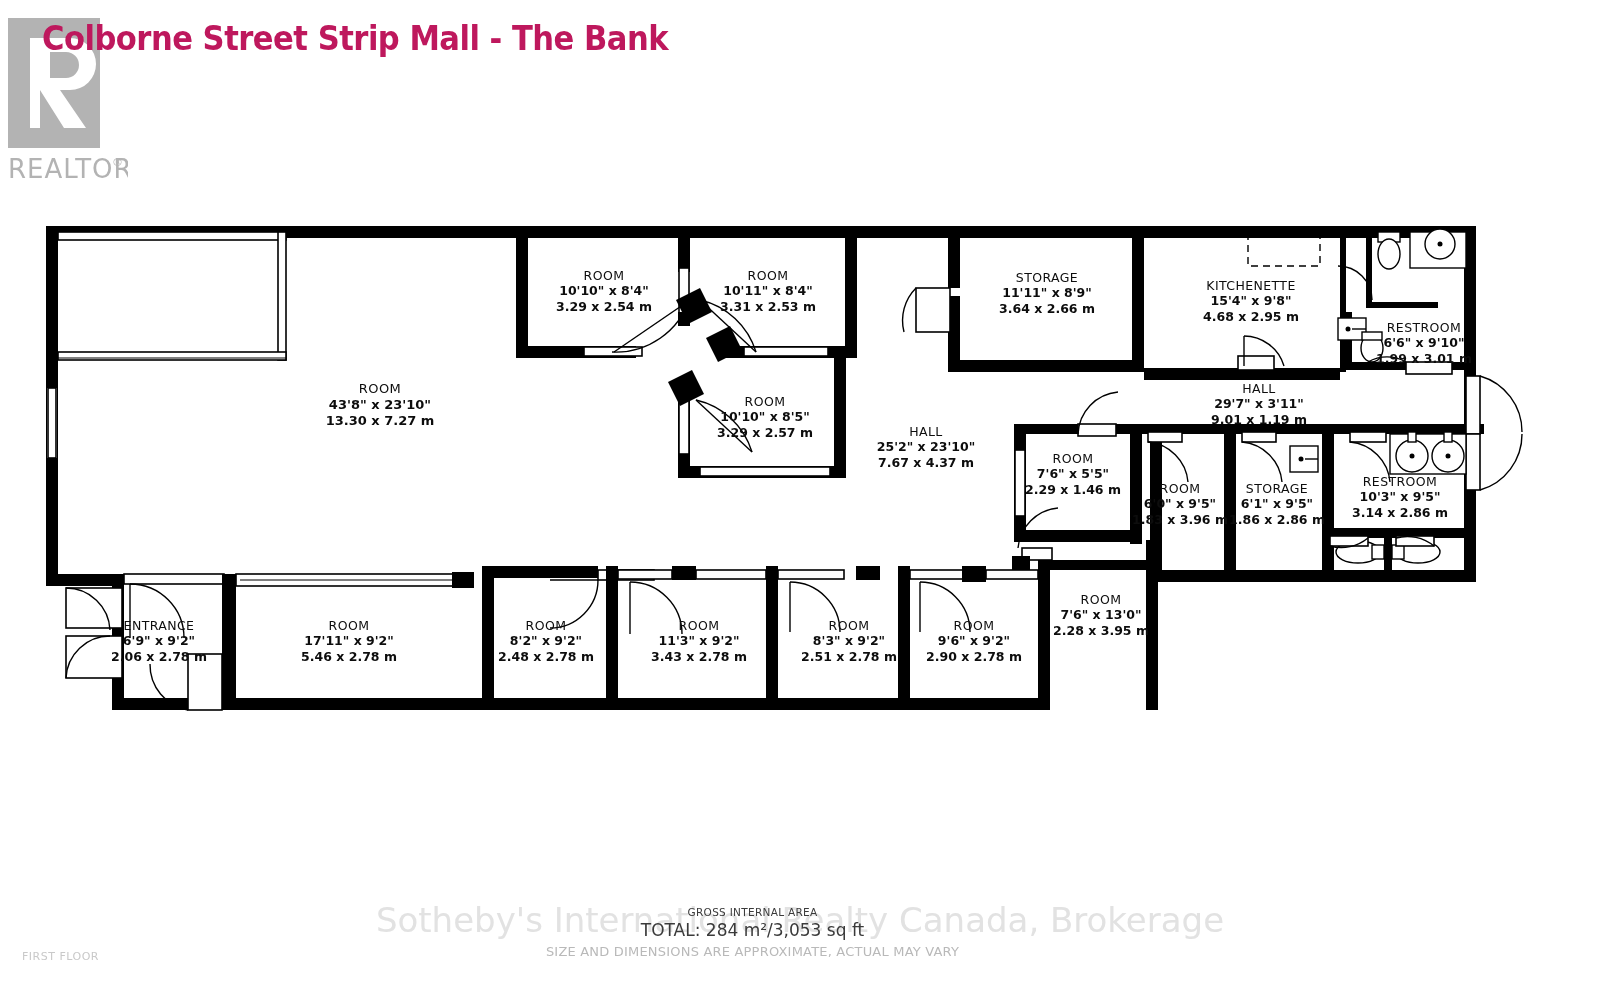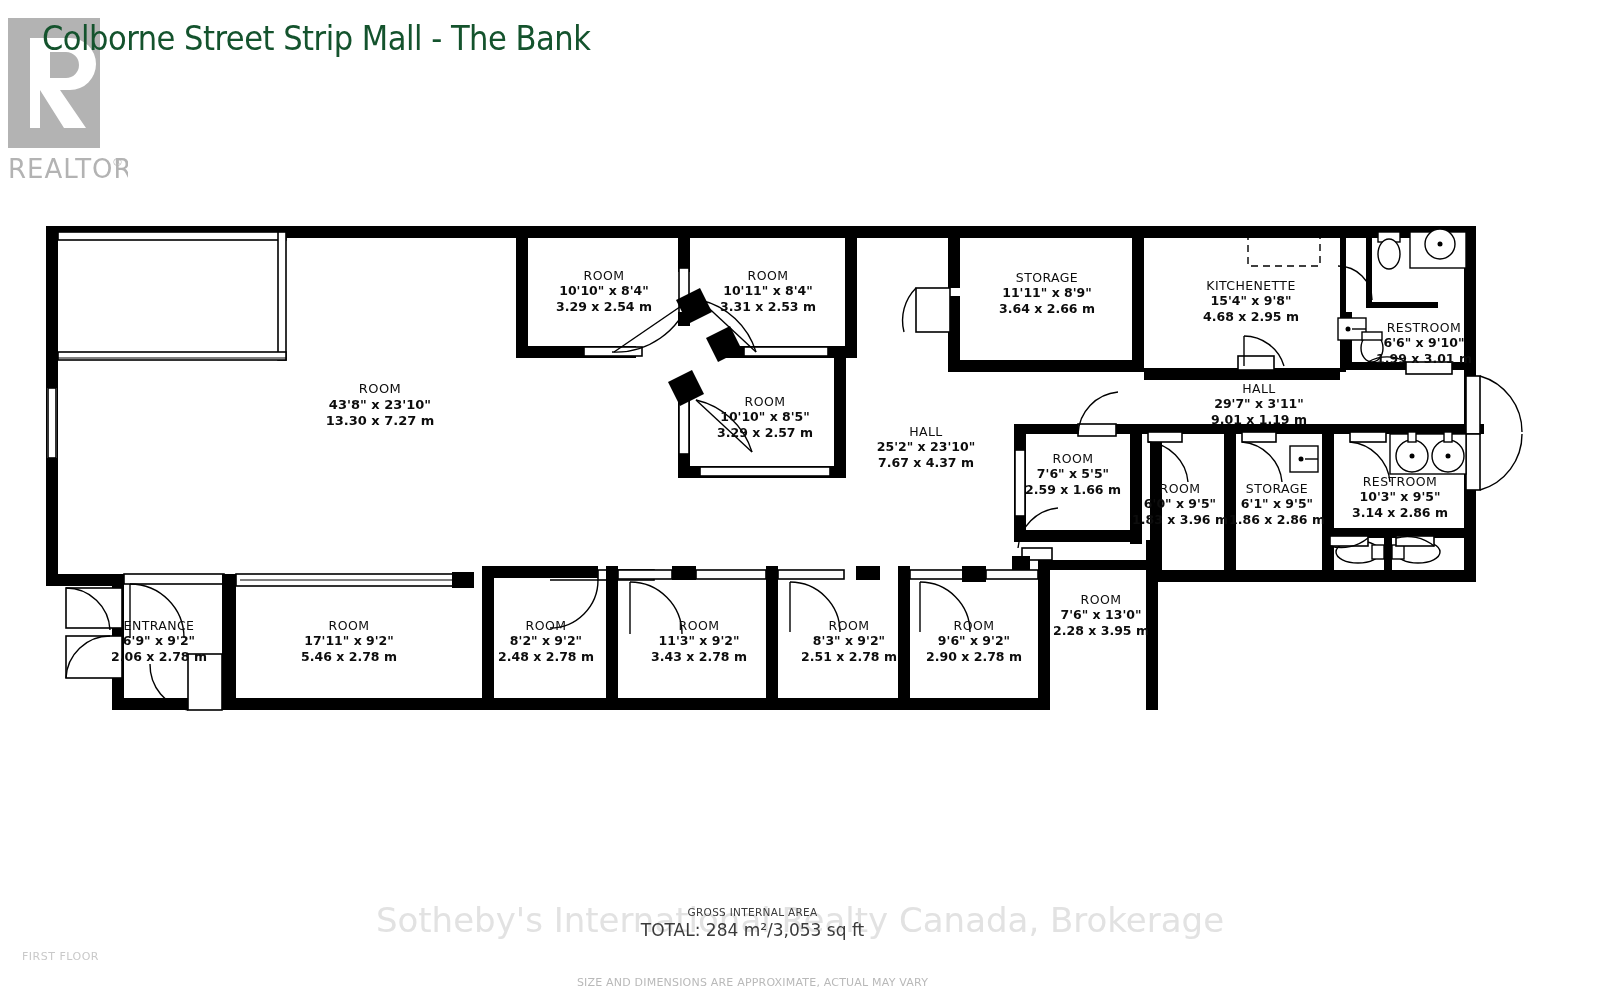--- a/index.html
+++ b/index.html
@@ -2,22 +2,22 @@
 <html><head>
 <meta charset="utf-8">
 <style>
   html,body{margin:0;padding:0;background:#ffffff;}
   body{width:1600px;height:1000px;position:relative;overflow:hidden;
        font-family:"DejaVu Sans","Liberation Sans",sans-serif;color:#111;}
 
   
   #realtor-logo{position:absolute;left:8px;top:18px;width:120px;height:175px;}
   #page-title{position:absolute;left:42px;top:18px;font-size:34px;
-              letter-spacing:-0.5px;color:#14532d;white-space:nowrap;
-              font-family:"DejaVu Sans Condensed","Liberation Sans",sans-serif;}
+              letter-spacing:-0.5px;color:#be185d;white-space:nowrap;
+              font-family:"DejaVu Sans Condensed","Liberation Sans",sans-serif;font-weight:bold;}
 
   
   #plan{position:absolute;left:0;top:0;width:1600px;height:1000px;}
 
   
   .lbl{position:absolute;text-align:center;line-height:1.22;
        font-size:12px;color:#0d0d0d;white-space:nowrap;
        transform:translateX(-50%);}
   .lbl .nm{font-size:12.5px;letter-spacing:0.4px;}
   .lbl .ft{font-size:12.5px;font-weight:bold;}
@@ -25,21 +25,21 @@
   .lbl.big .nm,.lbl.big .ft,.lbl.big .mt{font-size:13px;}
 
   
   #watermark{position:absolute;left:0;top:900px;width:1600px;text-align:center;
              font-size:34px;color:#e2e2e2;white-space:nowrap;
              font-family:"DejaVu Sans","Liberation Sans",sans-serif;}
   #gia{position:absolute;left:0;top:905px;width:1433px;text-align:center;
        line-height:1.38;font-size:11px;color:#3a3a3a;padding-left:36px;}
   #gia .g1{font-size:10.5px;letter-spacing:0.3px;}
   #gia .g2,#gia .g3{font-size:17px;}
-  #gia .g4{font-size:11px;color:#b9b9b9;letter-spacing:0.2px;margin-top:32px;}
+  #gia .g4{font-size:13px;color:#b9b9b9;letter-spacing:0.2px;}
   #floor-tag{position:absolute;left:22px;top:950px;font-size:11px;
              color:#c9c9c9;letter-spacing:0.5px;text-align:right;}
 </style>
 </head>
 <body>
 
 <svg id="realtor-logo" viewBox="0 0 120 175" aria-hidden="true">
   <rect x="0" y="0" width="92" height="130" fill="#b3b3b3"></rect>
   <path d="M22 20 h40 a26 26 0 0 1 0 52 h-10 l26 38 h-22 L32 72 v38 H22 Z M42 34 v26 h16 a13 13 0 0 0 0 -26 Z" fill="#ffffff"></path>
   <text x="0" y="160" font-family="DejaVu Sans, sans-serif" font-size="26" fill="#b3b3b3" letter-spacing="1">REALTOR</text>
@@ -319,21 +319,21 @@
     <div class="mt">1.99 x 3.01 m</div>
   </div>
   <div class="lbl" style="left:1259px;top:381px">
     <div class="nm">HALL</div>
     <div class="ft">29'7" x 3'11"</div>
     <div class="mt">9.01 x 1.19 m</div>
   </div>
   <div class="lbl" style="left:1073px;top:451px">
     <div class="nm">ROOM</div>
     <div class="ft">7'6" x 5'5"</div>
-    <div class="mt">2.59 x 1.66 m</div>
+    <div class="mt">2.29 x 1.46 m</div>
   </div>
   <div class="lbl" style="left:1180px;top:481px">
     <div class="nm">ROOM</div>
     <div class="ft">6'0" x 9'5"</div>
     <div class="mt">1.83 x 3.96 m</div>
   </div>
   <div class="lbl" style="left:1277px;top:481px">
     <div class="nm">STORAGE</div>
     <div class="ft">6'1" x 9'5"</div>
     <div class="mt">1.86 x 2.86 m</div>

